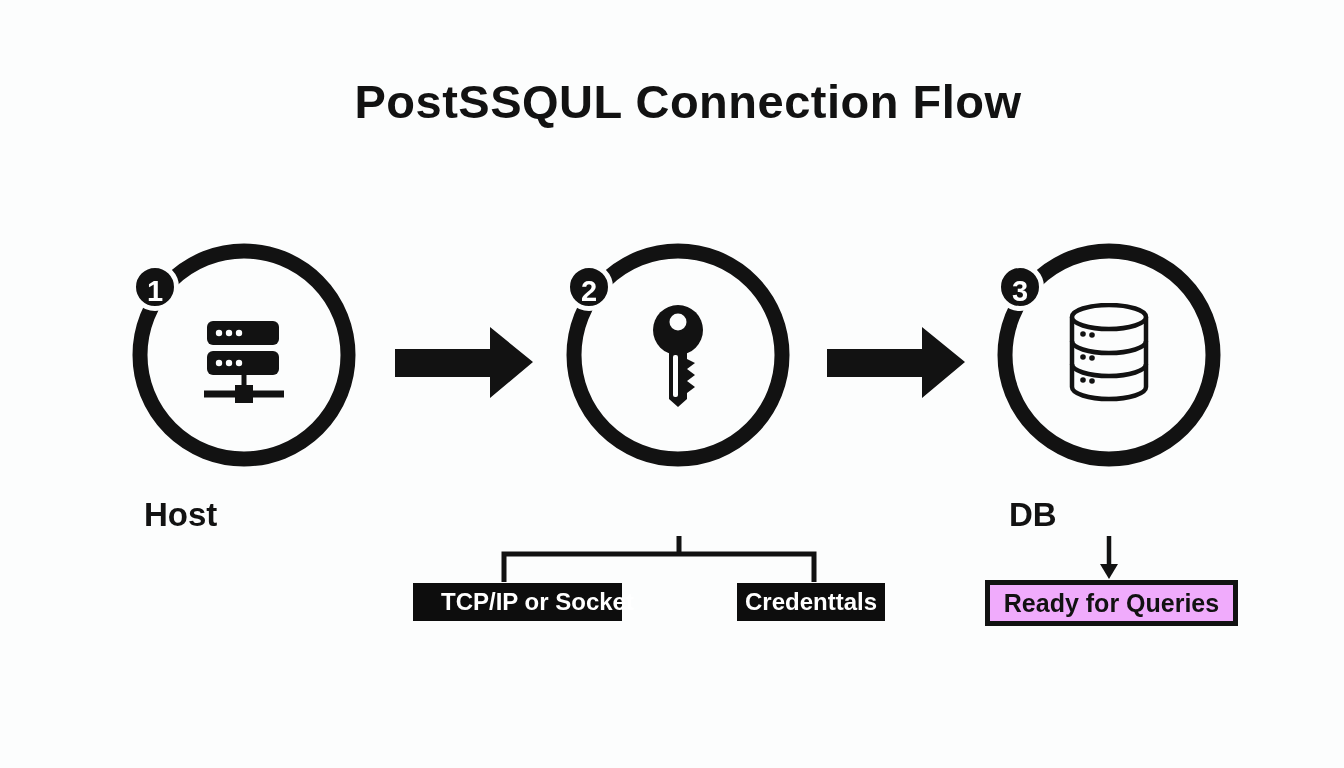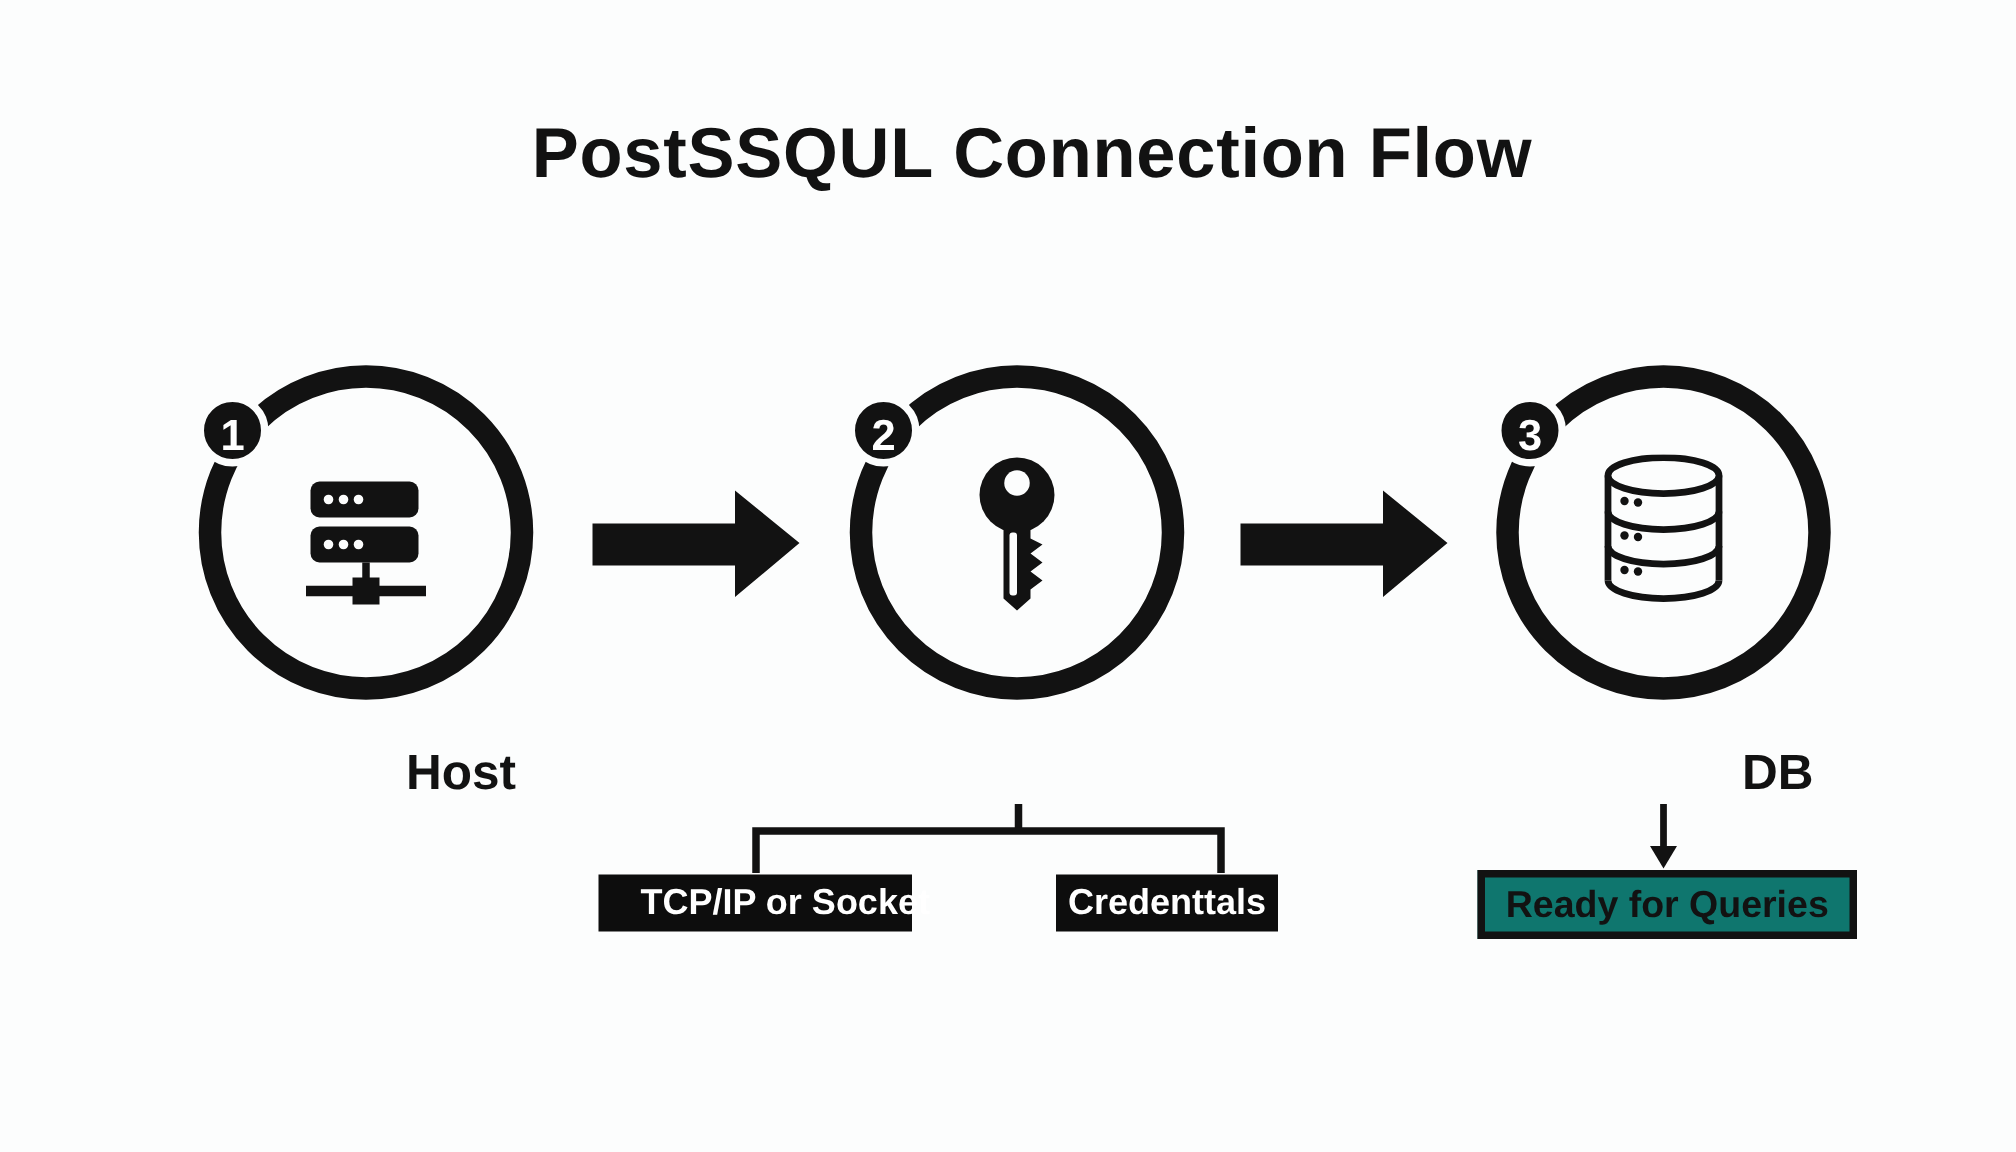--- a/index.html
+++ b/index.html
@@ -50,21 +50,21 @@
     font-size: 29px;
     font-weight: bold;
     line-height: 46px;
     text-align: center;
   }
 
   .node-label {
     position: absolute;
     top: 496px;
     width: 200px;
-    text-align: right;
+    text-align: left;
     font-size: 33px;
     font-weight: bold;
     color: #121212;
   }
 
   .flow-arrow { position: absolute; top: 322px; }
 
   .connector-svg { position: absolute; }
 
   .tag-box {
@@ -72,30 +72,30 @@
     top: 583px;
     height: 38px;
     background: #0d0d0d;
     color: #ffffff;
     font-size: 24px;
     font-weight: bold;
     text-align: center;
     line-height: 38px;
     white-space: nowrap;
   }
-  .tag-box.tcp  { left: 399px; width: 209px; padding-left: 28px; }
-  .tag-box.cred { left: 704px; width: 148px; }
+  .tag-box.tcp  { left: 413px; width: 209px; padding-left: 28px; }
+  .tag-box.cred { left: 737px; width: 148px; }
 
   .result-box {
     position: absolute;
     left: 985px;
     top: 580px;
     width: 253px;
     height: 46px;
-    background: #0f766e;
+    background: #f0abfc;
     border: 5px solid #121212;
     color: #121212;
     font-size: 25px;
     font-weight: bold;
     text-align: center;
     line-height: 36px;
     white-space: nowrap;
   }
 </style>
 </head>

